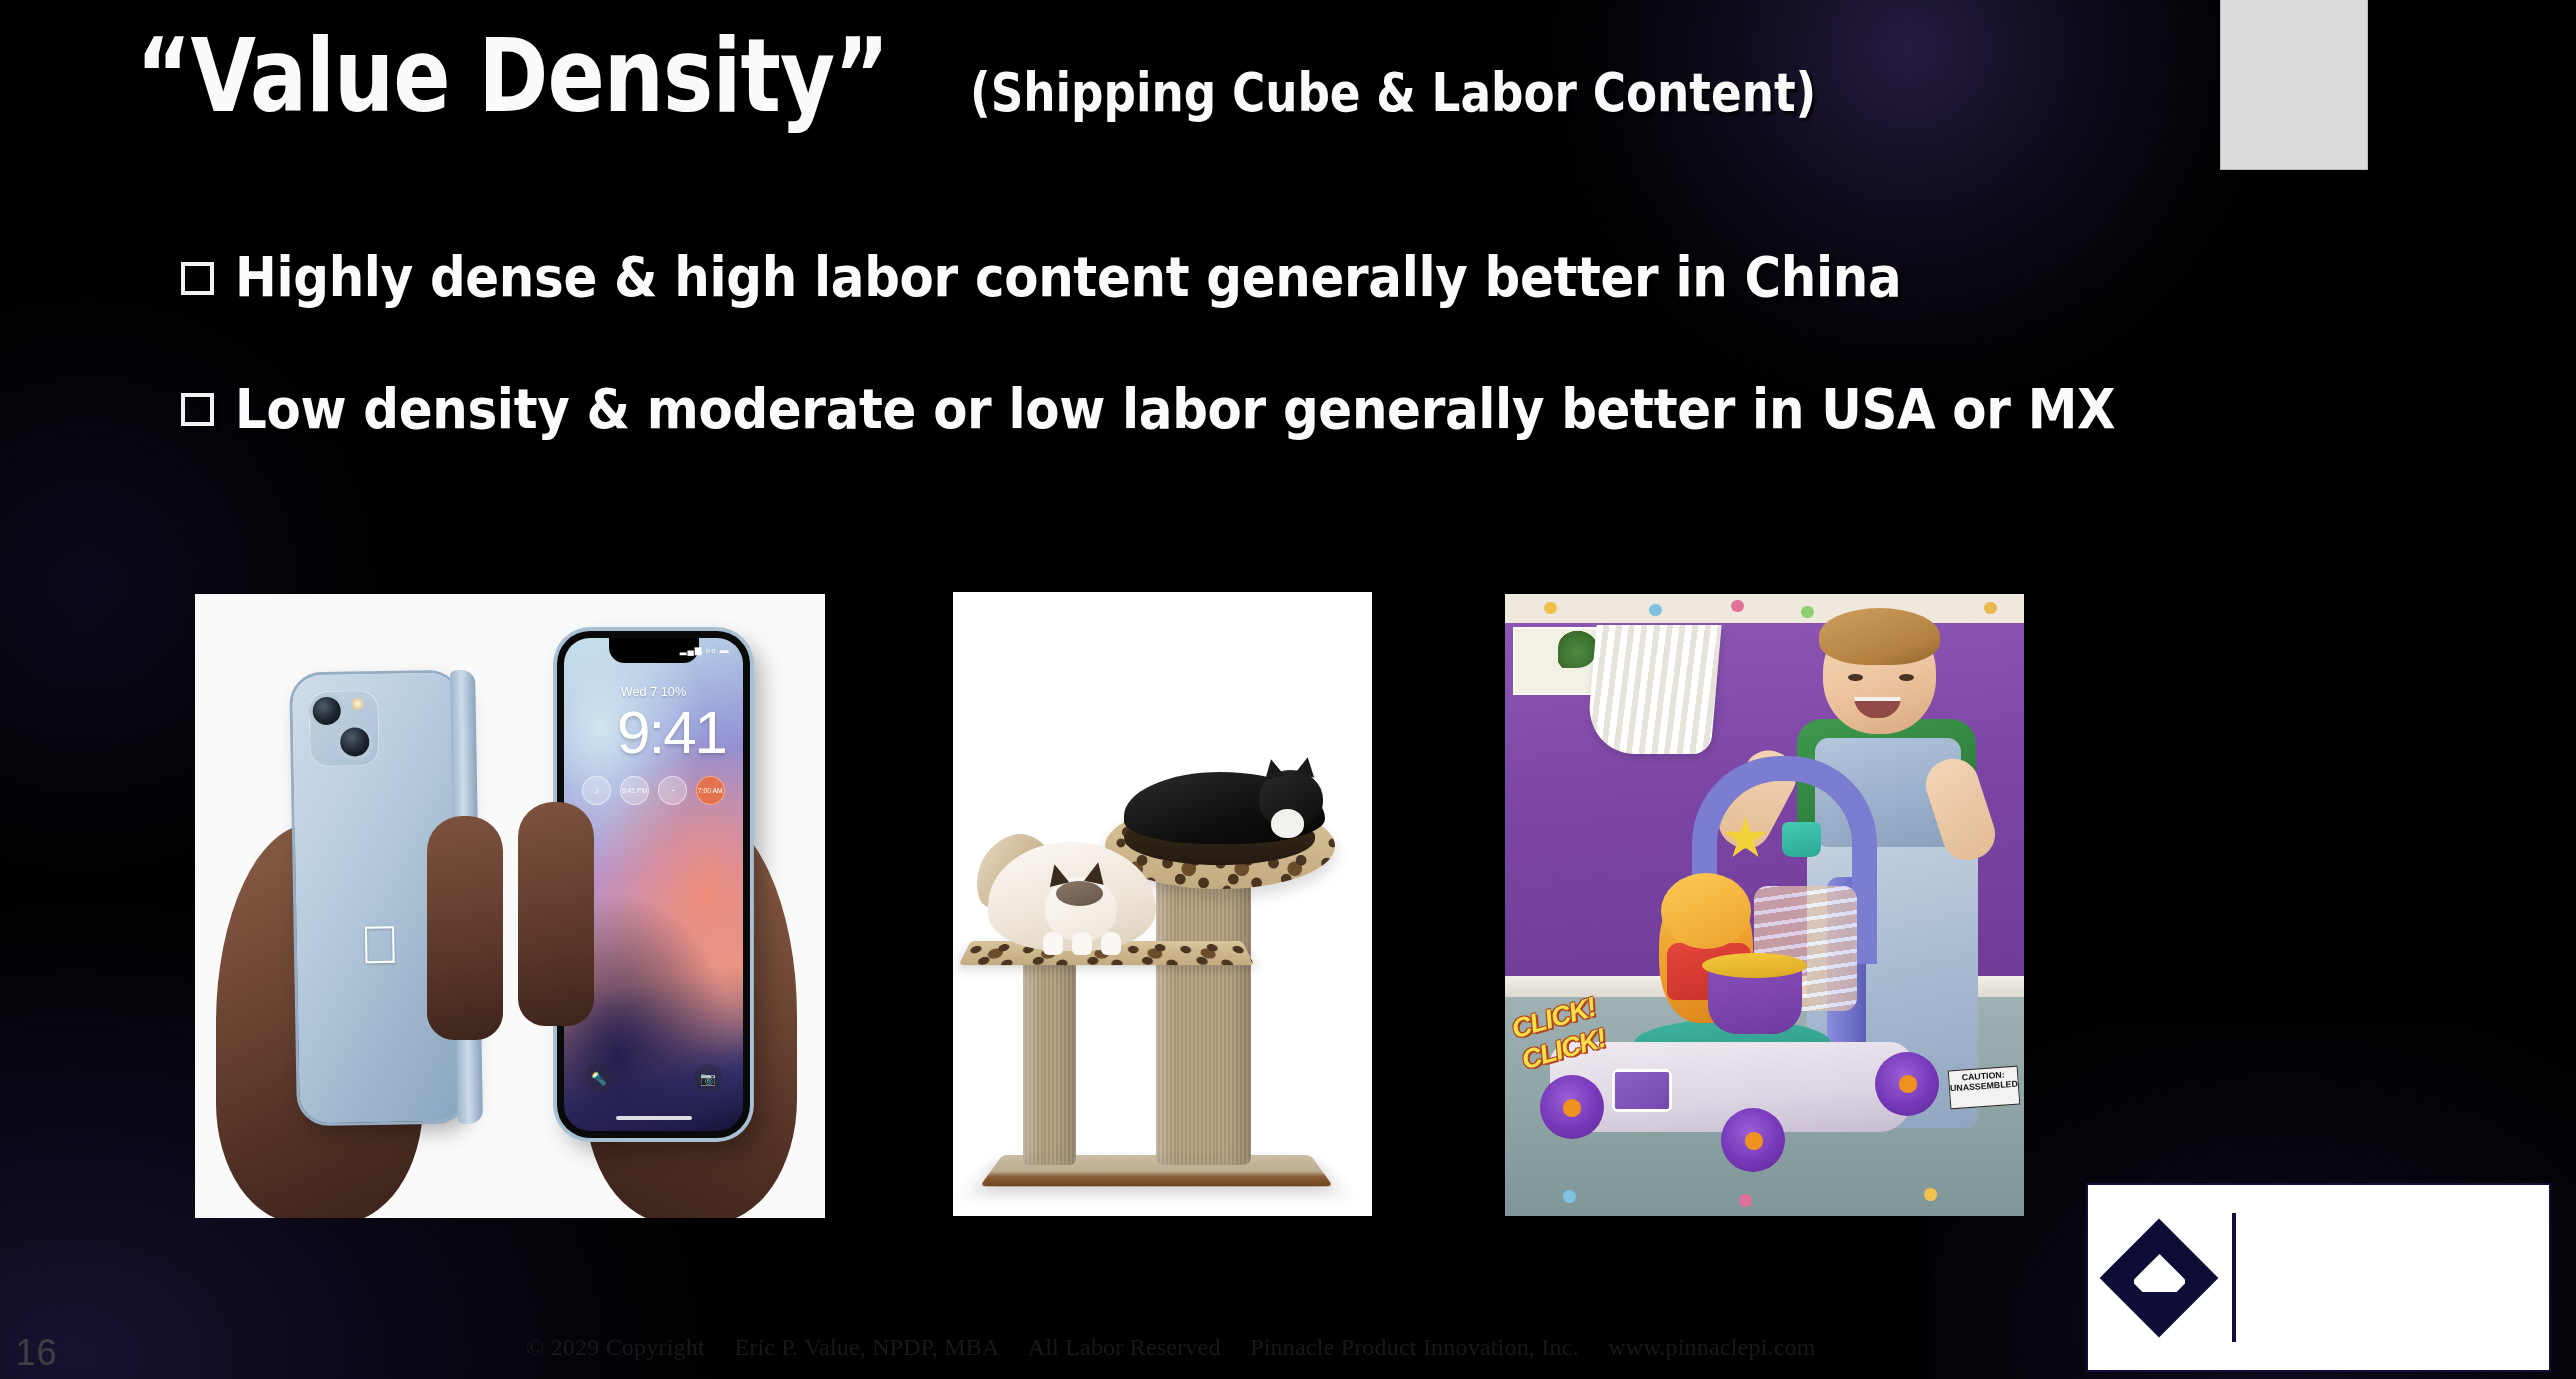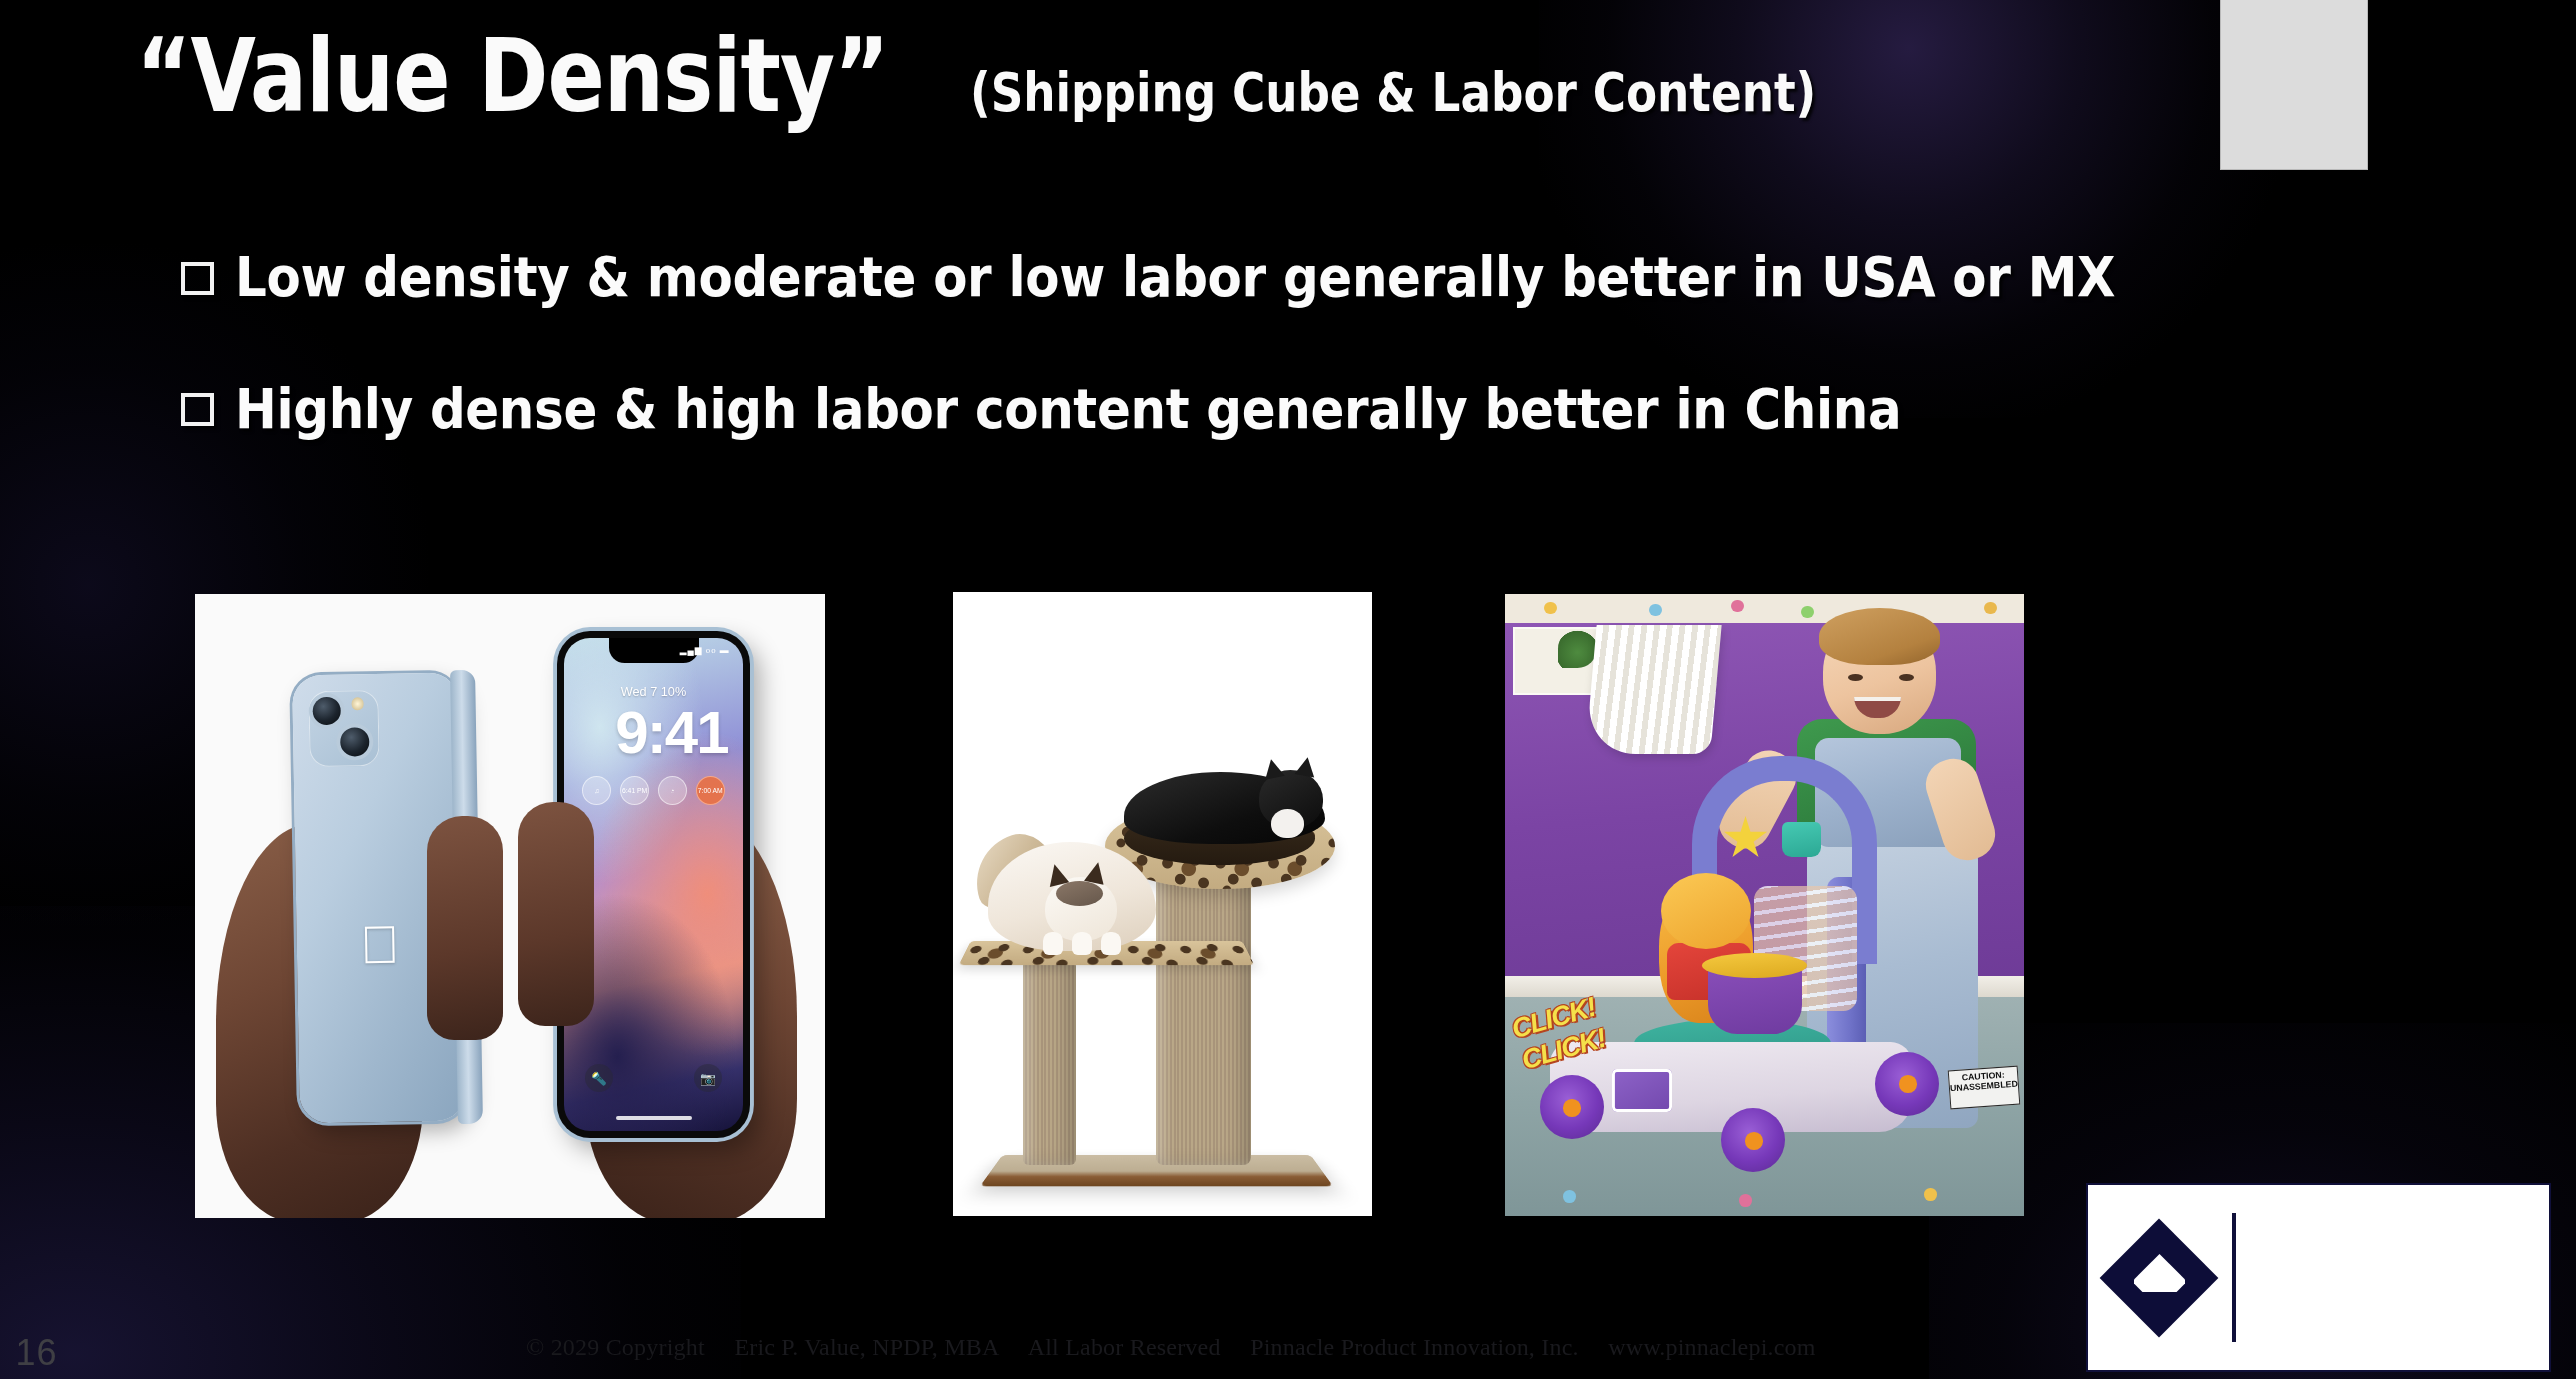--- a/index.html
+++ b/index.html
@@ -275,21 +275,21 @@
     color: #ffffff;
     font-weight: 500;
     z-index: 4;
     text-shadow: 0 1px 1.9px rgba(0,0,0,0.25);
   }
   .ip-time {
     position: absolute;
     left: 0; right: 0; top: 60px;
     text-align: center;
     font-size: 60px;
-    font-weight: 700;
+    font-weight: 400;
     color: #ffffff;
     letter-spacing: -1.9px;
     z-index: 4;
     text-shadow: 0 1.9px 3.9px rgba(0,0,0,0.20);
     padding-left: 36px;
   }
   .ip-widgets {
     position: absolute;
     left: 0; right: 0; top: 138px;
     display: flex;
@@ -821,25 +821,25 @@
   <div class="gray-block"></div>
 
   <div class="title-row">
     <span class="title-main">“Value Density”</span>
     <span class="title-sub">(Shipping Cube &amp; Labor Content)</span>
   </div>
 
   <div class="bullets">
     <div class="bullet-line">
       <span class="bullet-glyph"></span>
-      <span class="bullet-text">Low density &amp; moderate or low labor generally better in USA or MX</span>
+      <span class="bullet-text">Highly dense &amp; high labor content generally better in China</span>
     </div>
     <div class="bullet-line">
       <span class="bullet-glyph"></span>
-      <span class="bullet-text">Highly dense &amp; high labor content generally better in China</span>
+      <span class="bullet-text">Low density &amp; moderate or low labor generally better in USA or MX</span>
     </div>
   </div>
 
   <div class="photo" id="photo-iphones">
     <div class="ip-hand ip-hand-l"></div>
     <div class="ip-hand ip-hand-r"></div>
 
     <div class="ip-phone-back">
       <div class="ip-cam-island">
         <div class="ip-lens ip-lens-1"></div>

